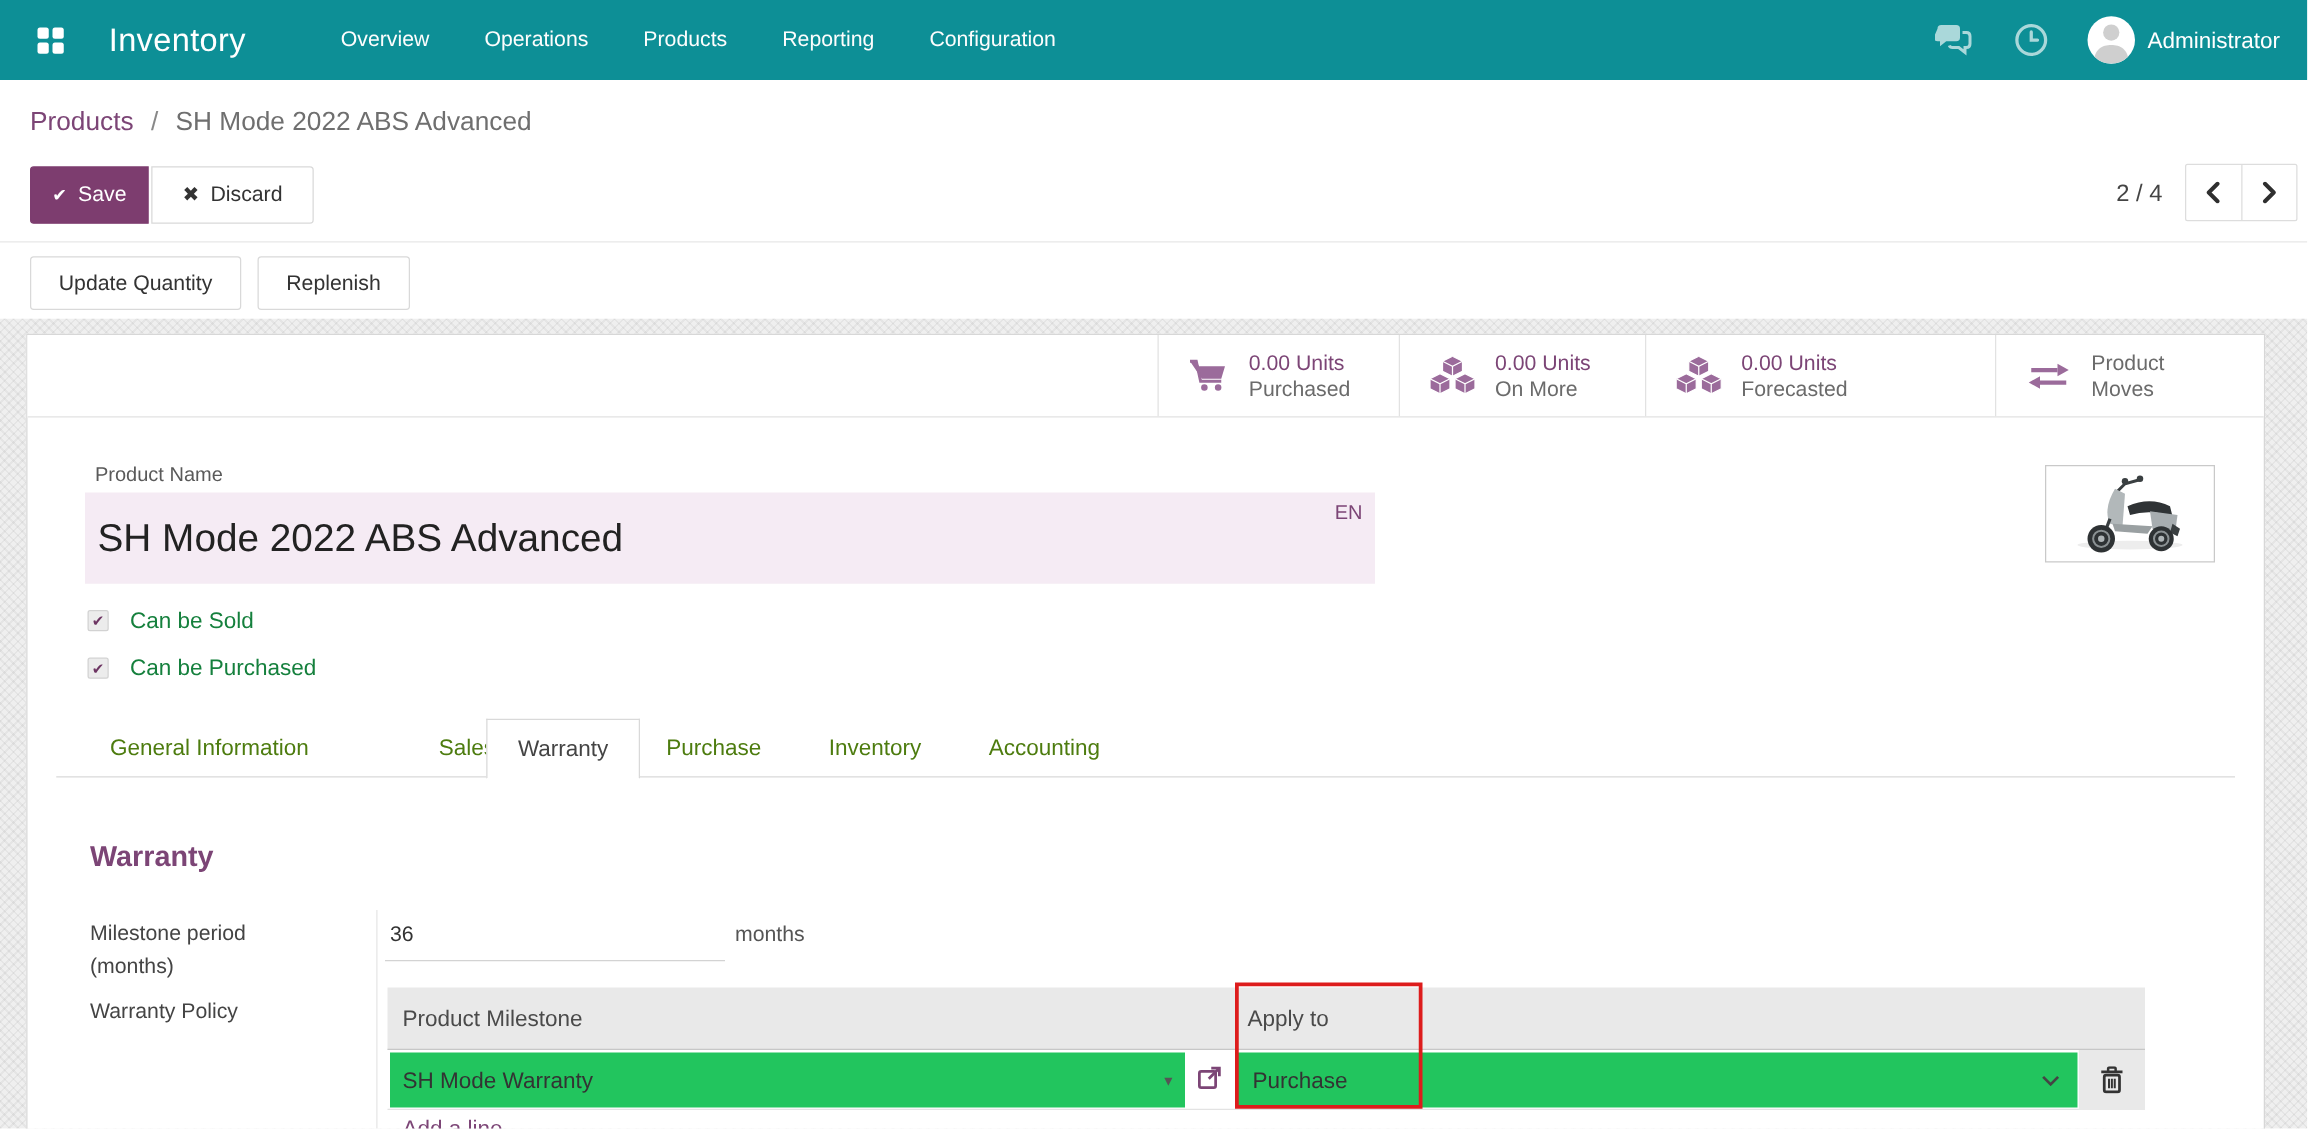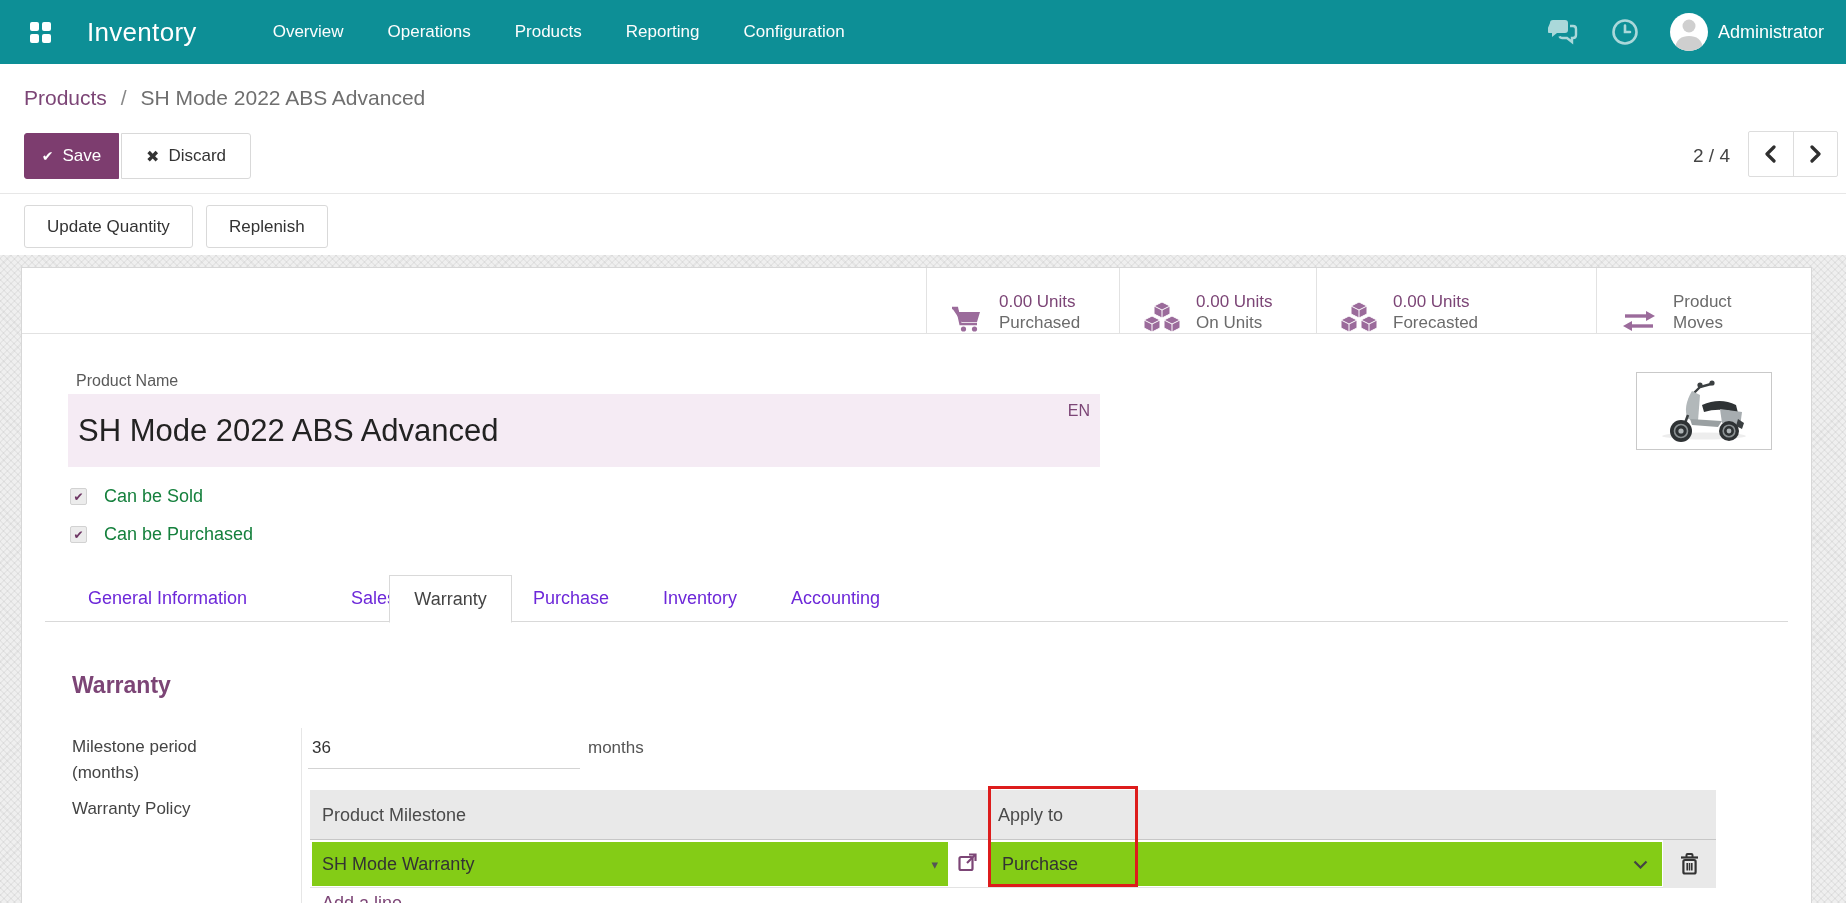--- a/index.html
+++ b/index.html
@@ -45,21 +45,21 @@
   
   .content-bg { position:absolute; left:0; top:255px; width:1846px; height:648px; background-color:#efefef;
     background-image:
       repeating-linear-gradient(45deg, rgba(0,0,0,.045) 0 1.5px, transparent 1.5px 5px),
       repeating-linear-gradient(-45deg, rgba(0,0,0,.045) 0 1.5px, transparent 1.5px 5px); }
   .sheet { position:absolute; left:21px; top:267px; width:1791px; height:700px; background:#fff; border:1px solid #d7d7d7; }
 
   
   .stat-row { position:absolute; left:22px; top:268px; width:1789px; height:66px;
               border-bottom:1px solid #e2e2e2; display:flex; justify-content:flex-end; background:#fff; }
-  .stat-btn { display:flex; align-items:flex-end; padding-left:24px; gap:16px; border-left:1px solid #e2e2e2; cursor:pointer; }
+  .stat-btn { display:flex; align-items:center; padding-left:24px; gap:16px; border-left:1px solid #e2e2e2; cursor:pointer; }
   .stat-btn .stat-lines { display:flex; flex-direction:column; line-height:21px; font-size:17px; }
   .stat-line1 { color:#7c4576; }
   .stat-line2 { color:#6b6b6b; }
   .stat-btn.muted .stat-line1 { color:#6b6b6b; }
   .more-btn { width:230px; display:flex; align-items:center; justify-content:center; gap:12px;
               font-size:19px; color:#555; border-left:1px solid #e2e2e2; cursor:pointer; }
 
   
   .field-label { position:absolute; font-size:16px; color:#5a5a5a; }
   .name-field { position:absolute; left:68px; top:394px; width:1032px; height:73px; background:#f5ebf4;
@@ -69,38 +69,38 @@
                border:1px solid #c9c9c9; display:flex; align-items:center; justify-content:center; }
 
   .check-row { position:absolute; left:70px; display:flex; align-items:center; cursor:pointer; }
   .checkbox { width:17px; height:17px; background:#ececec; border:1px solid #d2d2d2; border-radius:2px;
               display:flex; align-items:center; justify-content:center; font-size:12px; color:#6d3563; }
   .check-label { margin-left:17px; font-size:18px; color:#15803d; }
 
   
   .tabbar-line { position:absolute; left:45px; top:575px; width:1743px; height:47px; border-bottom:1px solid #d9d9d9; }
   .tab { position:absolute; top:575px; height:47px; display:flex; align-items:center; font-size:18px;
-         color:#6d28d9; cursor:pointer; z-index:2; }
+         color:#4d7c0f; cursor:pointer; z-index:2; }
   .tab.active { background:#fff; border:1px solid #d9d9d9; border-bottom:1px solid #fff; color:#444;
                 justify-content:center; height:48px; }
 
   
   .section-title { position:absolute; left:72px; top:672px; font-size:23px; font-weight:bold; color:#7c4576; }
   .col-sep { position:absolute; left:301px; top:728px; width:1px; height:175px; background:#e6e6e6; }
   .w-label { position:absolute; left:72px; font-size:17px; color:#444; line-height:26px; }
   .period-value { position:absolute; left:312px; top:738px; font-size:17px; color:#333; cursor:text; }
   .period-underline { position:absolute; left:308px; top:768px; width:272px; height:1px; background:#d3d3d3; }
   .period-unit { position:absolute; left:588px; top:738px; font-size:17px; color:#555; }
 
   
   .ptable { position:absolute; left:310px; top:790px; width:1406px; }
   .ptable-head { position:relative; height:50px; background:#e9e9e9; border-bottom:1px solid #c7c7c7; }
   .th { position:absolute; top:0; height:50px; display:flex; align-items:center; font-size:18px; color:#4a4a4a; }
   .ptable-row { position:relative; height:48px; background:#fff; border-bottom:1px solid #e3e3e3; }
-  .cell-select { position:absolute; top:2px; height:44px; background:#84cc16; display:flex; align-items:center;
+  .cell-select { position:absolute; top:2px; height:44px; background:#22c55e; display:flex; align-items:center;
                  font-size:18px; color:#333; cursor:pointer; }
   .sel-caret { margin-left:auto; margin-right:10px; color:#555; font-size:13px; }
   .ext-link { position:absolute; left:648px; top:12px; cursor:pointer; }
   .trash-cell { position:absolute; left:1353px; top:0; width:53px; height:48px; background:#e9e9e9;
                 display:flex; align-items:center; justify-content:center; cursor:pointer; }
   .add-line { position:absolute; left:322px; top:893px; font-size:18px; color:#7c4576; cursor:pointer; }
 
   
   .annotation-box { position:absolute; left:988px; top:786px; width:150px; height:101px;
                     border:3px solid #dd1c1c; z-index:50; pointer-events:none; }
@@ -206,21 +206,21 @@
             <path d="M28 14 L36 18 L36 26 L28 30 L20 26 L20 18 Z"></path>
           </g>
         <g stroke="#fff" stroke-width="1" fill="none">
             <path d="M10 4 L18 8 L26 4 M18 8 V16"></path>
             <path d="M0 18 L8 22 L16 18 M8 22 V30"></path>
             <path d="M20 18 L28 22 L36 18 M28 22 V30"></path>
           </g>
       </svg>
       <span class="stat-lines">
         <span class="stat-line1">0.00 Units</span>
-        <span class="stat-line2">On Units</span>
+        <span class="stat-line2">On More</span>
       </span>
     </div>
     <div class="stat-btn" style="width:280px;">
       <svg width="36" height="31" viewBox="0 0 36 31">
         <g fill="#9b6b9b" stroke="#fff" stroke-width="1">
             <path d="M18 0 L26 4 L26 12 L18 16 L10 12 L10 4 Z"></path>
             <path d="M8 14 L16 18 L16 26 L8 30 L0 26 L0 18 Z"></path>
             <path d="M28 14 L36 18 L36 26 L28 30 L20 26 L20 18 Z"></path>
           </g>
         <g stroke="#fff" stroke-width="1" fill="none">

